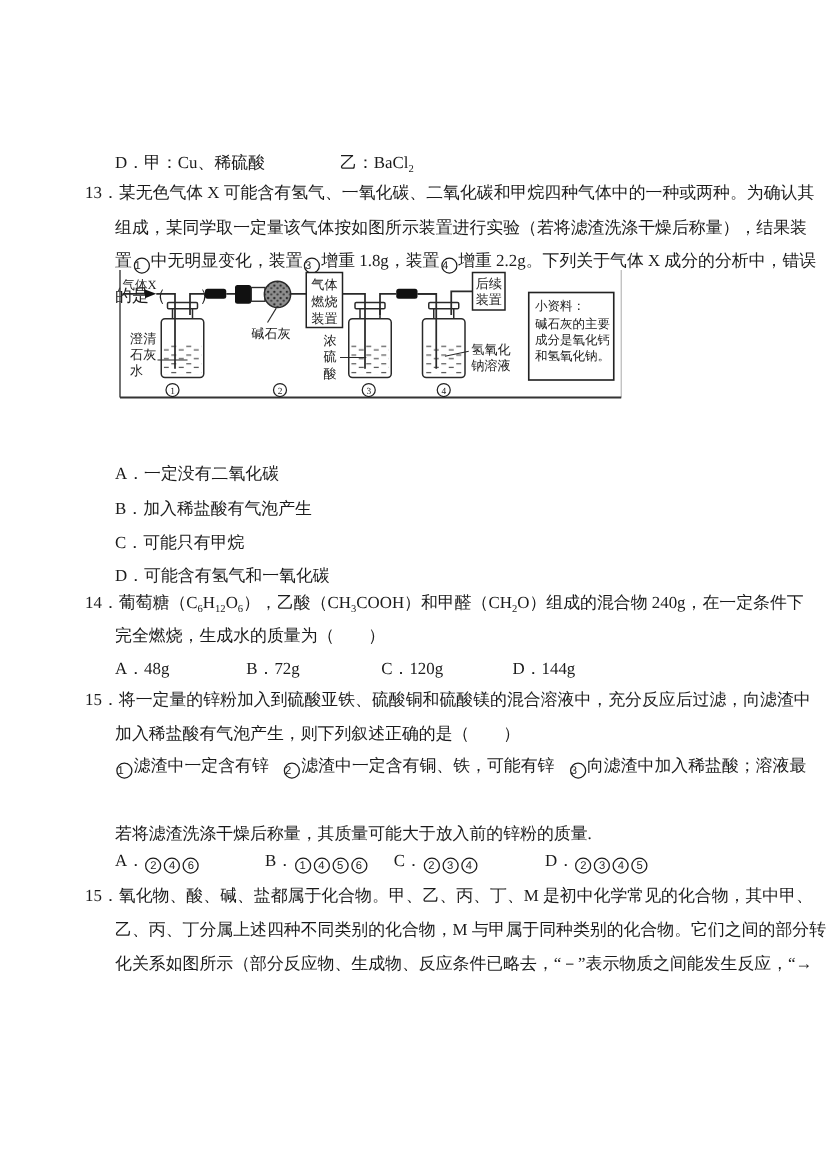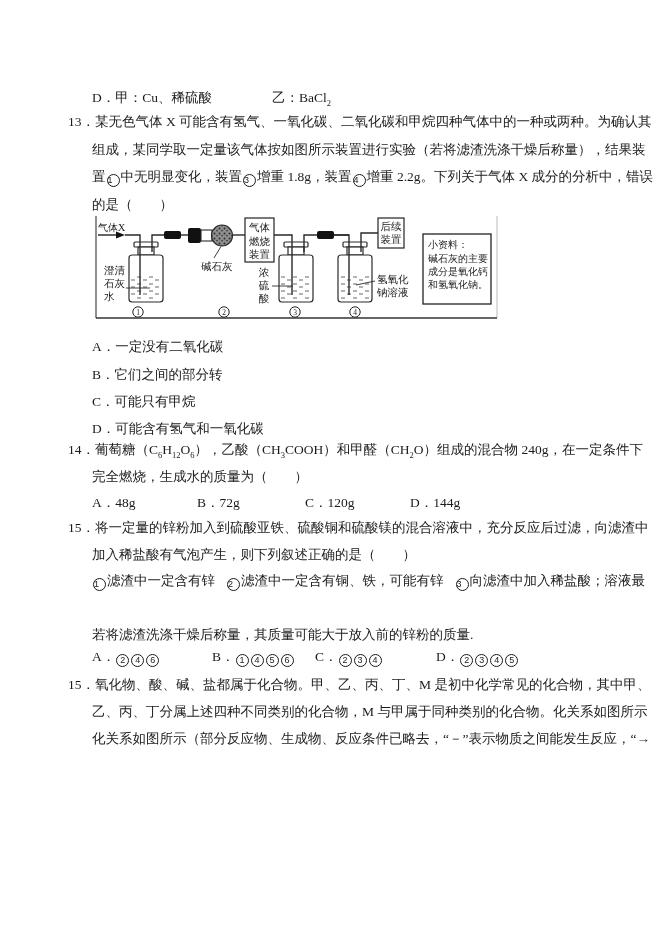--- a/index.html
+++ b/index.html
@@ -1,20 +1,20 @@
 <!DOCTYPE html>
 <html><head>
 <meta charset="utf-8">
 <style>
   html,body{margin:0;padding:0;background:#e8e8e8;}
   .page{
     position:relative;width:661px;height:935px;background:#ffffff;overflow:hidden;
     font-family:"Liberation Serif","DejaVu Serif",serif;color:#1b1b1b;
   }
-  .ln{position:absolute;font-size:13.5px;line-height:17px;white-space:nowrap;}
+  .ln{position:absolute;font-size:13.5px;line-height:17px;white-space:nowrap;margin-top:32px;}
   .just{text-align:justify;text-align-last:justify;}
   sub.sb{font-size:8.5px;line-height:0;}
   .circ{
     display:inline-block;box-sizing:border-box;width:13px;height:13px;
     border:1px solid #1b1b1b;border-radius:50%;font-size:9px;line-height:11px;
     text-align:center;vertical-align:-1.5px;margin:0 1px;
     font-family:"Liberation Sans","DejaVu Sans",sans-serif;
   }
   .gap{display:inline-block;height:1px;}
   svg text{font-family:"Liberation Serif","DejaVu Serif",serif;fill:#1b1b1b;}
@@ -145,37 +145,37 @@
       <circle cx="207" cy="100" r="5.2" fill="#fff" stroke="#222" stroke-width="1"></circle>
       <text x="207" y="103" font-size="7.5" text-anchor="middle">3</text>
     </g>
     <g>
       <circle cx="267" cy="100" r="5.2" fill="#fff" stroke="#222" stroke-width="1"></circle>
       <text x="267" y="103" font-size="7.5" text-anchor="middle">4</text>
     </g>
   </svg>
 
   <div class="ln" style="left:92px;top:338px">A．一定没有二氧化碳</div>
-  <div class="ln" style="left:92px;top:366px">B．它们之间的部分转</div>
+  <div class="ln" style="left:92px;top:366px">B．加入稀盐酸有气泡产生</div>
   <div class="ln" style="left:92px;top:393px">C．可能只有甲烷</div>
   <div class="ln" style="left:92px;top:420px">D．可能含有氢气和一氧化碳</div>
 
   <div class="ln just" style="left:68px;top:441px;width:525px">14．葡萄糖（C<sub class="sb">6</sub>H<sub class="sb">12</sub>O<sub class="sb">6</sub>），乙酸（CH<sub class="sb">3</sub>COOH）和甲醛（CH<sub class="sb">2</sub>O）组成的混合物 240g，在一定条件下</div>
   <div class="ln" style="left:92px;top:468px">完全燃烧，生成水的质量为（　　）</div>
   <div class="ln" style="left:92px;top:494px">A．48g</div>
   <div class="ln" style="left:197px;top:494px">B．72g</div>
   <div class="ln" style="left:305px;top:494px">C．120g</div>
   <div class="ln" style="left:410px;top:494px">D．144g</div>
 
   <div class="ln just" style="left:68px;top:519px;width:525px">15．将一定量的锌粉加入到硫酸亚铁、硫酸铜和硫酸镁的混合溶液中，充分反应后过滤，向滤渣中</div>
   <div class="ln" style="left:92px;top:546px">加入稀盐酸有气泡产生，则下列叙述正确的是（　　）</div>
   <div class="ln just" style="left:92px;top:572px;width:501px"><span class="circ">1</span>滤渣中一定含有锌<span class="gap" style="width: 11px;"></span><span class="circ">2</span>滤渣中一定含有铜、铁，可能有锌<span class="gap" style="width: 11px;"></span><span class="circ">3</span>向滤渣中加入稀盐酸；溶液最</div>
   <div class="ln" style="left:92px;top:626px">若将滤渣洗涤干燥后称量，其质量可能大于放入前的锌粉的质量.</div>
   <div class="ln" style="left:92px;top:648px">A．<span class="circ">2</span><span class="circ">4</span><span class="circ">6</span></div>
   <div class="ln" style="left:212px;top:648px">B．<span class="circ">1</span><span class="circ">4</span><span class="circ">5</span><span class="circ">6</span></div>
   <div class="ln" style="left:315px;top:648px">C．<span class="circ">2</span><span class="circ">3</span><span class="circ">4</span></div>
   <div class="ln" style="left:436px;top:648px">D．<span class="circ">2</span><span class="circ">3</span><span class="circ">4</span><span class="circ">5</span></div>
 
   <div class="ln just" style="left:68px;top:676px;width:525px">15．氧化物、酸、碱、盐都属于化合物。甲、乙、丙、丁、M 是初中化学常见的化合物，其中甲、</div>
-  <div class="ln just" style="left:92px;top:703px;width:501px">乙、丙、丁分属上述四种不同类别的化合物，M 与甲属于同种类别的化合物。化关系如图所示</div>
+  <div class="ln just" style="left:92px;top:703px;width:501px">乙、丙、丁分属上述四种不同类别的化合物，M 与甲属于同种类别的化合物。它们之间的部分转</div>
   <div class="ln just" style="left:92px;top:730px;width:501px">化关系如图所示（部分反应物、生成物、反应条件已略去，“－”表示物质之间能发生反应，“→</div>
 
 </div>
 
 </body></html>

